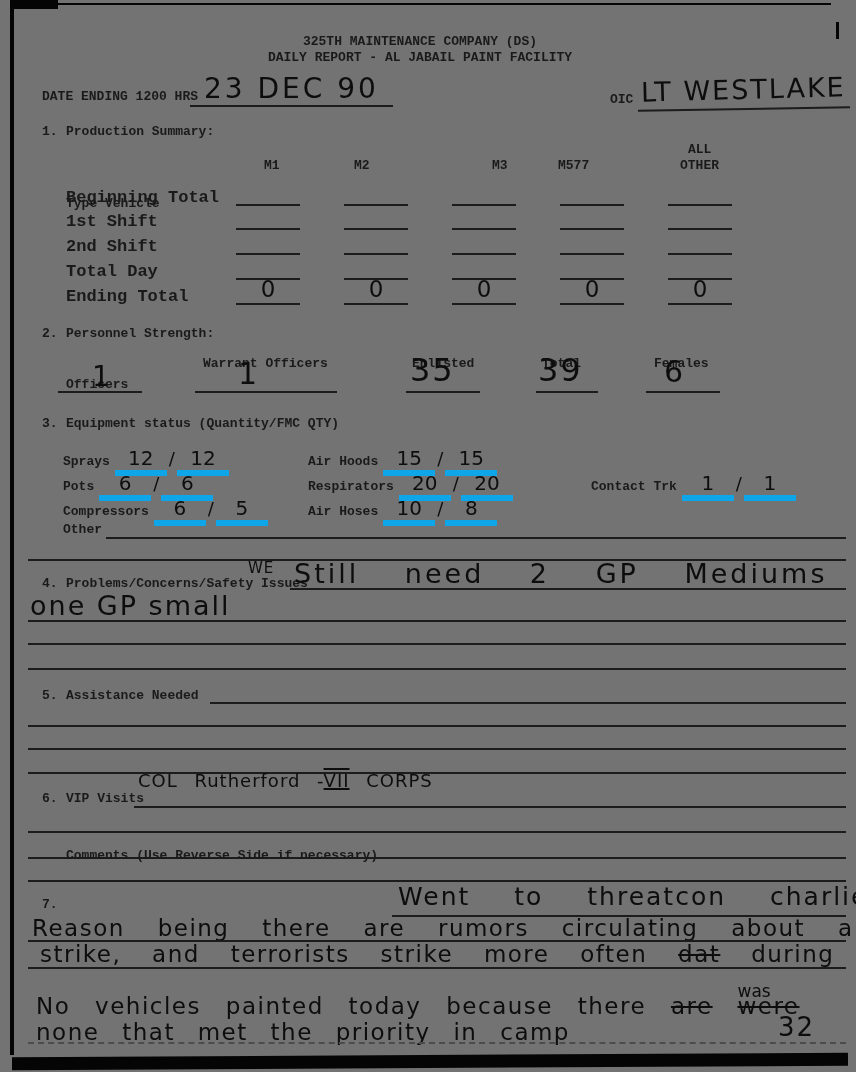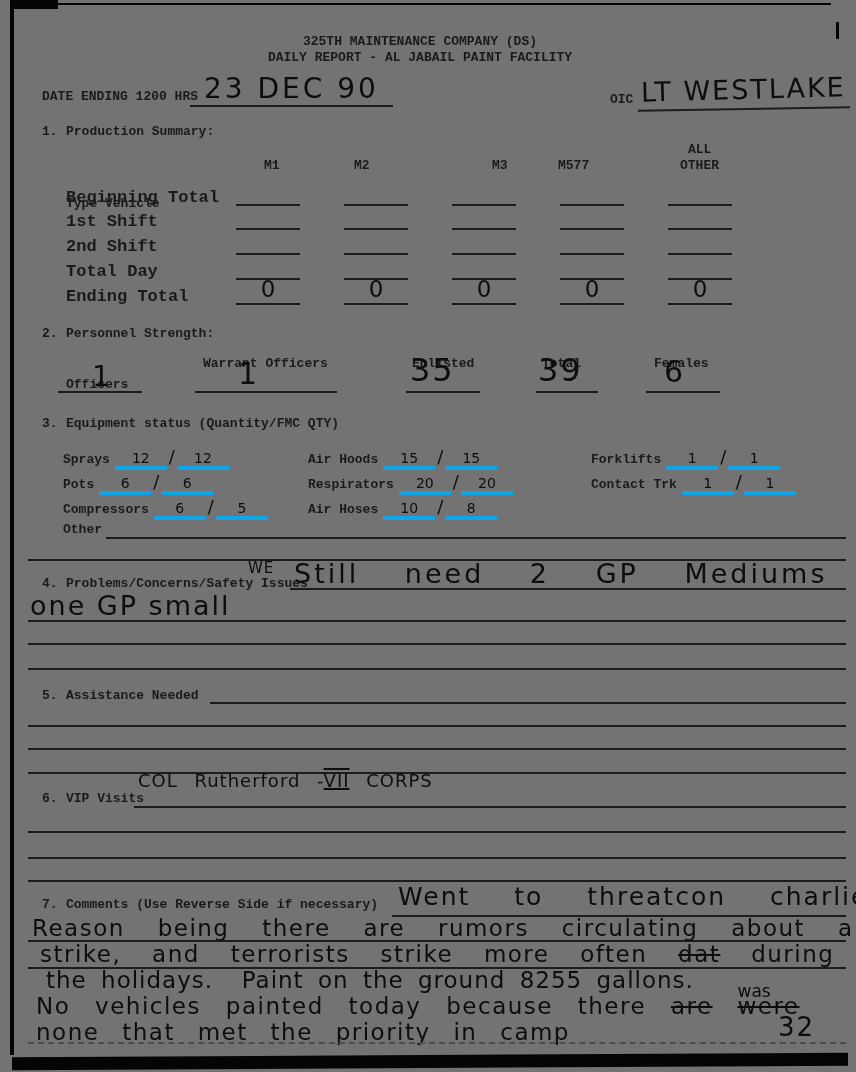--- a/index.html
+++ b/index.html
@@ -35,22 +35,22 @@
   .hwin { font-family:"DejaVu Sans",sans-serif; font-size:23px; color:#0d0d0d; line-height:27px; }
 
   
   .equip { position:absolute; white-space:nowrap; font-size:0; }
   .eq-label {
     font-family:"Liberation Mono",monospace; font-size:13px; font-weight:700;
     color:#1a1a1a; margin-right:5px; white-space:pre;
   }
   .eq-val {
     display:inline-block; min-width:46px; padding:0 3px; text-align:center;
-    border-bottom:4px solid #0ea5e9;
-    font-family:"DejaVu Sans",sans-serif; font-size:14px; color:#0d0d0d;
+    border-bottom:6px solid #0ea5e9;
+    font-family:"DejaVu Sans",sans-serif; font-size:20px; color:#0d0d0d;
   }
   .eq-sep { font-family:"DejaVu Sans",sans-serif; font-size:18px; color:#0d0d0d; padding:0 2px; }
 
   .cmt { font-size:23px; word-spacing:18px; letter-spacing:1.5px; }
   .strike { text-decoration:line-through; text-decoration-thickness:2px; }
   .ins {
     display:inline-block; width:0; white-space:nowrap; overflow:visible;
     transform:translate(-62px,-17px); font-size:17px; letter-spacing:0;
   }
   .roman { text-decoration:underline overline; text-decoration-thickness:2px; }
@@ -141,23 +141,20 @@
   <div class="equip" style="left:308px;top:446px;">
     <span class="eq-label">Air Hoods</span><span class="eq-val">15</span><span class="eq-sep">/</span><span class="eq-val">15</span>
   </div>
   <div class="equip" style="left:308px;top:471px;">
     <span class="eq-label">Respirators</span><span class="eq-val">20</span><span class="eq-sep">/</span><span class="eq-val">20</span>
   </div>
   <div class="equip" style="left:308px;top:496px;">
     <span class="eq-label">Air Hoses</span><span class="eq-val">10</span><span class="eq-sep">/</span><span class="eq-val">8</span>
   </div>
 
-  <div class="equip" style="left:591px;top:446px;">
-    <span class="eq-label">Forklifts</span><span class="eq-val">1</span><span class="eq-sep">/</span><span class="eq-val">1</span>
-  </div>
   <div class="equip" style="left:591px;top:471px;">
     <span class="eq-label">Contact Trk</span><span class="eq-val">1</span><span class="eq-sep">/</span><span class="eq-val">1</span>
   </div>
 
   <div class="mono" style="left:63px;top:522px;">Other</div>
   <div class="rule" style="left:106px;top:537px;width:740px;"></div>
   <div class="rule" style="left:28px;top:559px;width:818px;"></div>
 
   <div class="hw" style="left:248px;top:561px;font-size:15px;letter-spacing:1px;">WE</div>
   <div class="mono" style="left:42px;top:576px;">4.</div>
@@ -178,31 +175,30 @@
 
   <div class="mono" style="left:42px;top:791px;">6.</div>
   <div class="mono" style="left:66px;top:791px;">VIP Visits</div>
   <div class="hw" style="left:138px;top:772px;font-size:18px;word-spacing:10px;letter-spacing:1px;"><span>COL Rutherford -</span><span class="roman">VII</span> <span>CORPS</span></div>
   <div class="rule" style="left:134px;top:806px;width:712px;"></div>
   <div class="rule" style="left:28px;top:831px;width:818px;"></div>
   <div class="rule" style="left:28px;top:857px;width:818px;"></div>
   <div class="rule" style="left:28px;top:880px;width:818px;"></div>
 
   <div class="mono" style="left:42px;top:897px;">7.</div>
-  <div class="mono" style="left:66px;top:897px;">Comments (Use Reverse Side if necessary)</div>
+  <div class="mono" style="left:66px;top:848px;">Comments (Use Reverse Side if necessary)</div>
   <div class="hw" style="left:398px;top:884px;font-size:25px;word-spacing:34px;letter-spacing:2px;">Went to threatcon charlie.</div>
   <div class="rule" style="left:392px;top:915px;width:454px;"></div>
 
   <div class="hw cmt" style="left:32px;top:916px;word-spacing:24px;">Reason being there are rumors circulating about a</div>
   <div class="rule" style="left:28px;top:940px;width:818px;"></div>
 
   <div class="hw cmt" style="left:40px;top:942px;word-spacing:22px;"><span>strike, and terrorists strike more often</span> <span class="strike">dat</span> <span>during</span></div>
   <div class="rule" style="left:28px;top:967px;width:818px;"></div>
 
-  <div class="hw cmt" style="left:46px;top:968px;word-spacing:6px;letter-spacing:1px;">the holidays.  Paint on the ground 8255 gallons.</div>
 
   <div class="hw cmt" style="left:36px;top:994px;word-spacing:16px;"><span>No vehicles painted today because there</span> <span class="strike">are</span> <span class="strike">were</span><span class="ins">was</span></div>
 
   <div class="hw cmt" style="left:36px;top:1020px;word-spacing:14px;">none that met the priority in camp</div>
   <div class="ruledash" style="left:28px;top:1042px;width:818px;"></div>
 
   <div class="hw" style="left:778px;top:1014px;font-size:26px;letter-spacing:2px;">32</div>
 
 </div>
 

